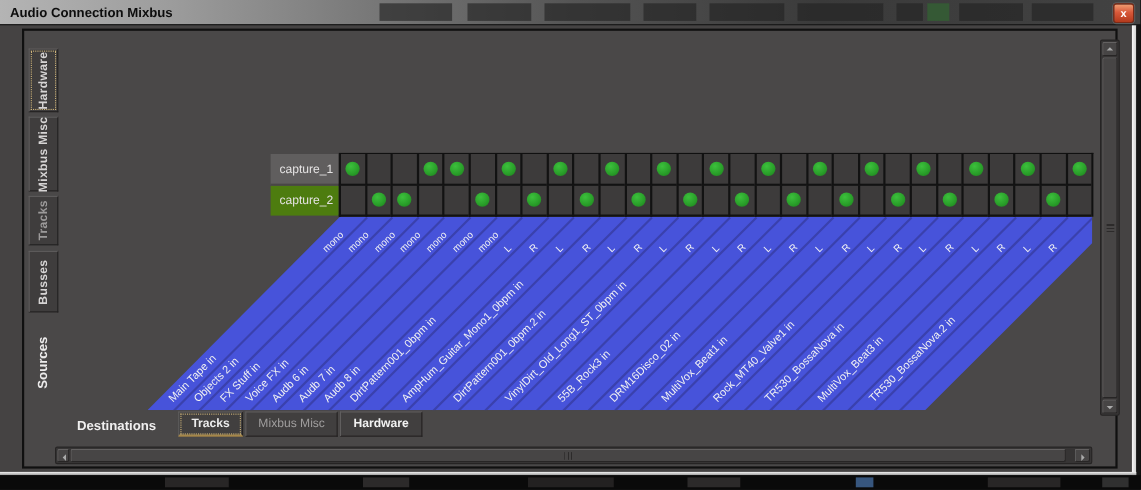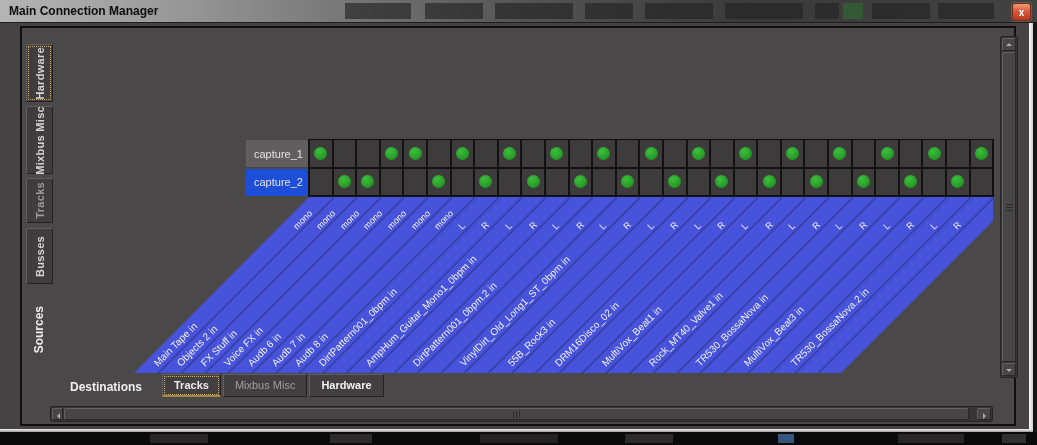--- a/index.html
+++ b/index.html
@@ -36,21 +36,21 @@
   .vtab.selected{outline:1px dotted #cdb379;outline-offset:-3px;}
   .vheading{position:absolute;left:24px;top:294px;height:72px;width:30px;
     display:flex;align-items:center;justify-content:center;}
   .vheading span{writing-mode:vertical-rl;transform:rotate(180deg);
     font-size:12px;font-weight:bold;color:#ecebeb;white-space:nowrap;}
 
   
   .hcell{position:absolute;font-size:11px;color:#e4e2e2;overflow:hidden;white-space:nowrap;}
   .cell-group{left:57px;top:140px;width:188px;height:56px;background:#555353;padding:6px 0 0 10px;}
   .cell-p1{left:246px;top:140px;width:62px;height:28px;background:#605e5e;line-height:28px;padding-left:8px;border-bottom:1px solid #454343;}
-  .cell-p2{left:246px;top:169px;width:62px;height:27px;background:#1d4ed8;line-height:26px;padding-left:8px;}
+  .cell-p2{left:246px;top:169px;width:62px;height:27px;background:#4d7c0f;line-height:26px;padding-left:8px;}
 
   
   .grid{position:absolute;left:308px;top:139px;display:flex;
     border-top:1px solid #101010;border-right:2px solid #101010;height:58px;}
   .gcol{width:23.6px;display:flex;flex-direction:column;}
   .gcell{height:28.5px;background:#3d3b3b;border-left:2px solid #121212;border-bottom:2px solid #121212;
     display:flex;align-items:center;justify-content:center;cursor:pointer;}
   .dot{width:13px;height:13px;border-radius:50%;
     background:radial-gradient(circle at 38% 32%,#3cc03c 0%,#2aa02a 55%,#1d7d1d 100%);}
 
@@ -101,21 +101,21 @@
     <div class="blob" style="left:345px;width:66px;"></div>
     <div class="blob" style="left:425px;width:58px;"></div>
     <div class="blob" style="left:495px;width:78px;"></div>
     <div class="blob" style="left:585px;width:48px;"></div>
     <div class="blob" style="left:645px;width:68px;"></div>
     <div class="blob" style="left:725px;width:78px;"></div>
     <div class="blob" style="left:815px;width:24px;"></div>
     <div class="blob" style="left:843px;width:20px;background:#336033;opacity:.8;"></div>
     <div class="blob" style="left:872px;width:58px;"></div>
     <div class="blob" style="left:938px;width:56px;"></div>
-    <span class="title">Main Connection Manager</span>
+    <span class="title">Audio Connection Mixbus</span>
     <button class="closebtn">
       <span>x</span>
     </button>
   </div>
 
   <div class="body"></div>
   <div class="panel"></div>
 
   <div id="srcTabs">
       <div class="vtab selected" style="top: 44px; height: 58px;">

